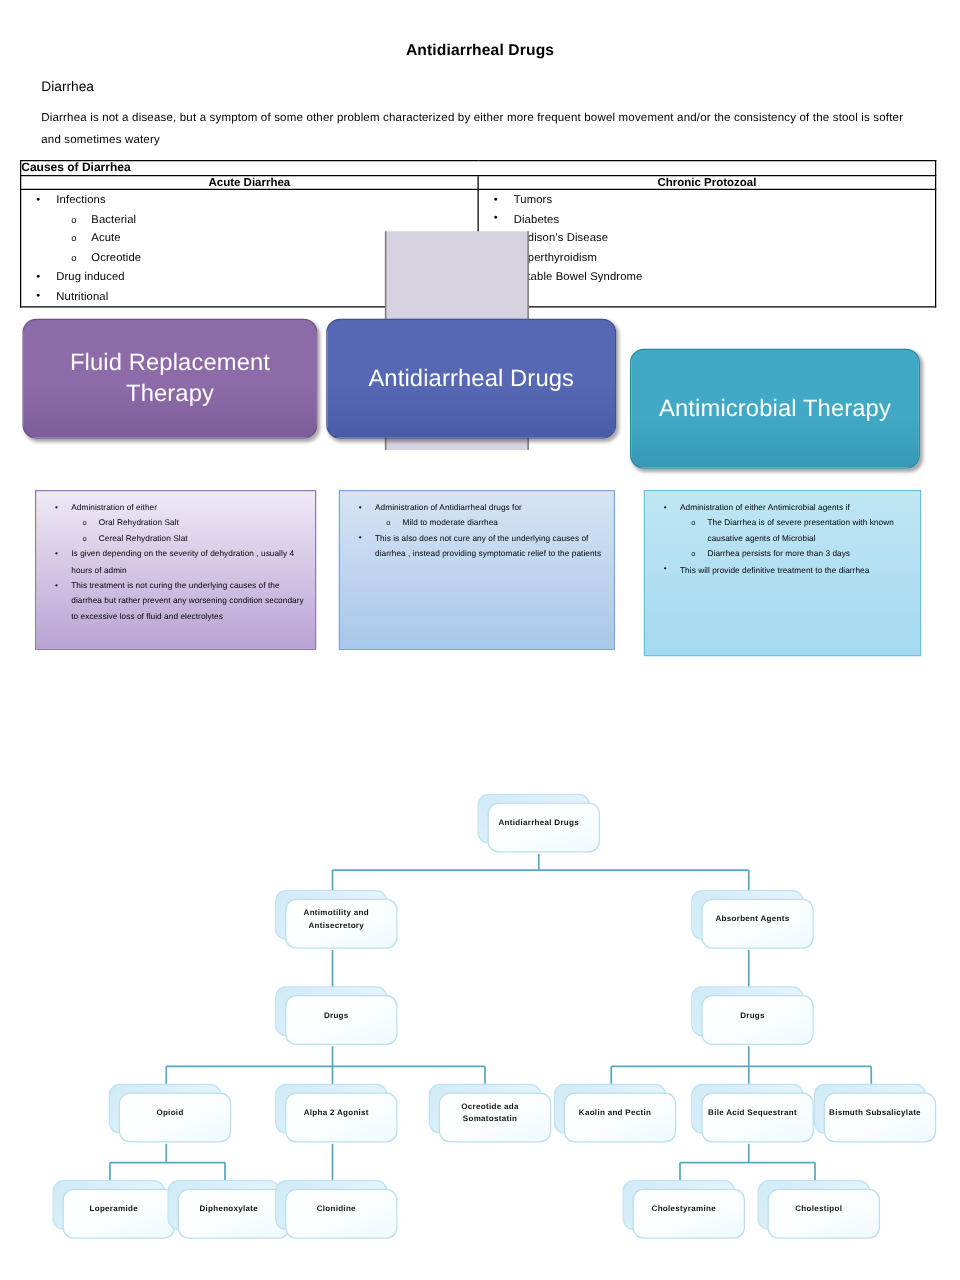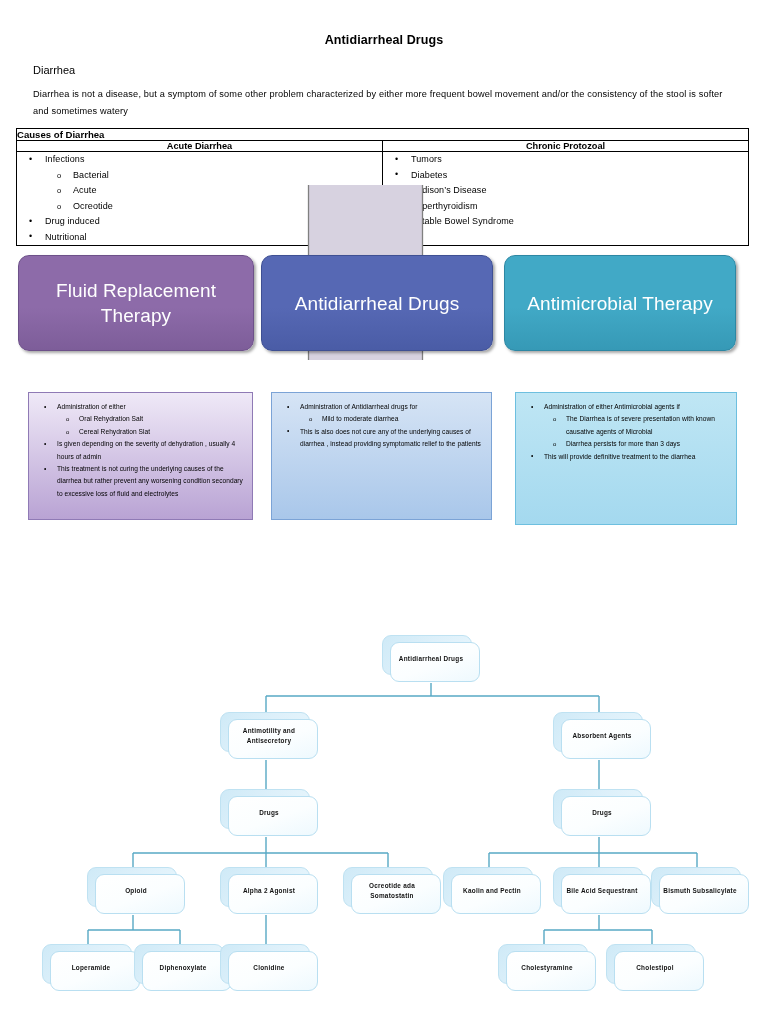--- a/index.html
+++ b/index.html
@@ -255,21 +255,21 @@
   <polygon id="arrow-poly" points="0,48 0,162 560,162 560,175 645,88 560,0 560,48" transform="rotate(90 355 87.5)" fill="#d7d2e0" stroke="#808080" stroke-width="1.3"></polygon>
 </svg>
 
 <div class="therapy-row">
   <div class="therapy-box tb-0" style="background: linear-gradient(rgb(141, 107, 169) 0%, rgb(141, 107, 169) 55%, rgb(125, 93, 153) 100%); border: 1.5px solid rgb(109, 81, 137);">
     <span class="tb-inner">Fluid Replacement Therapy</span>
   </div>
   <div class="therapy-box tb-1" style="background: linear-gradient(rgb(86, 104, 180) 0%, rgb(86, 104, 180) 55%, rgb(74, 92, 166) 100%); border: 1.5px solid rgb(63, 80, 147);">
     <span class="tb-inner">Antidiarrheal Drugs</span>
   </div>
-  <div class="therapy-box tb-2" style="background: linear-gradient(rgb(65, 169, 198) 0%, rgb(65, 169, 198) 55%, rgb(54, 153, 182) 100%); border: 1.5px solid rgb(45, 135, 163);">
+  <div class="therapy-box tb-2" style="background: linear-gradient(rgb(65, 169, 198) 0%, rgb(65, 169, 198) 55%, rgb(54, 153, 182) 100%); border: 1.5px solid rgb(45, 135, 163); margin-top: 24px;">
     <span class="tb-inner">Antimicrobial Therapy</span>
   </div>
 </div>
 
 <div class="desc-row">
   <div class="desc-box db-0" style="background: linear-gradient(rgb(239, 233, 247) 0%, rgb(185, 163, 212) 100%); border: 1px solid rgb(143, 122, 181);">
     <ul id="desc-list-0">
         <li class="lvl1">Administration of either</li>
         <li class="lvl2">Oral Rehydration Salt</li>
         <li class="lvl2">Cereal Rehydration Slat</li>

